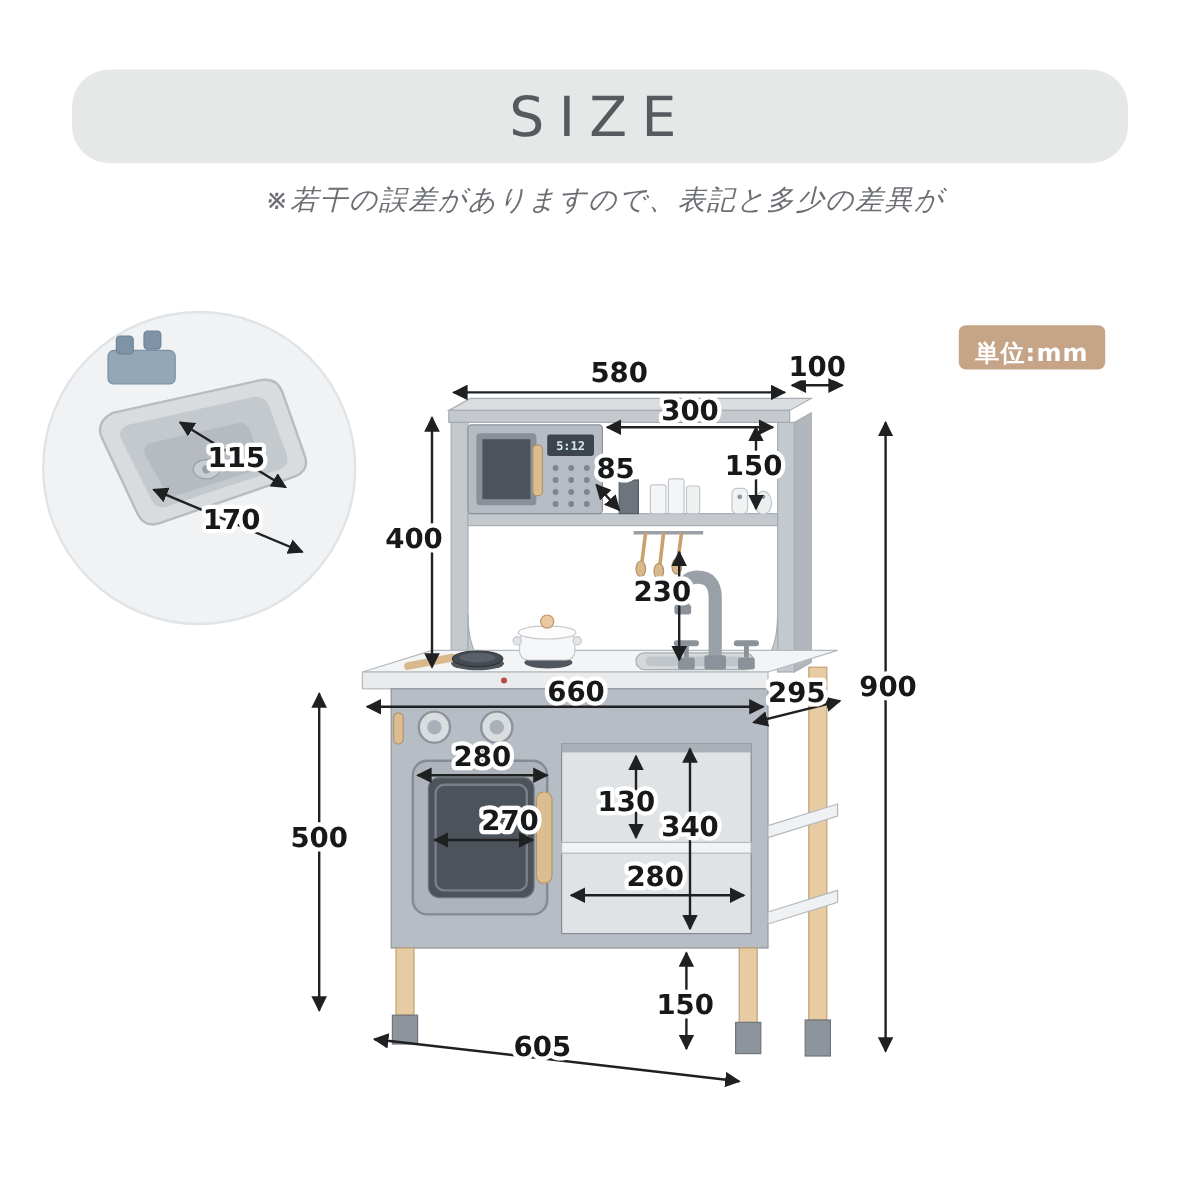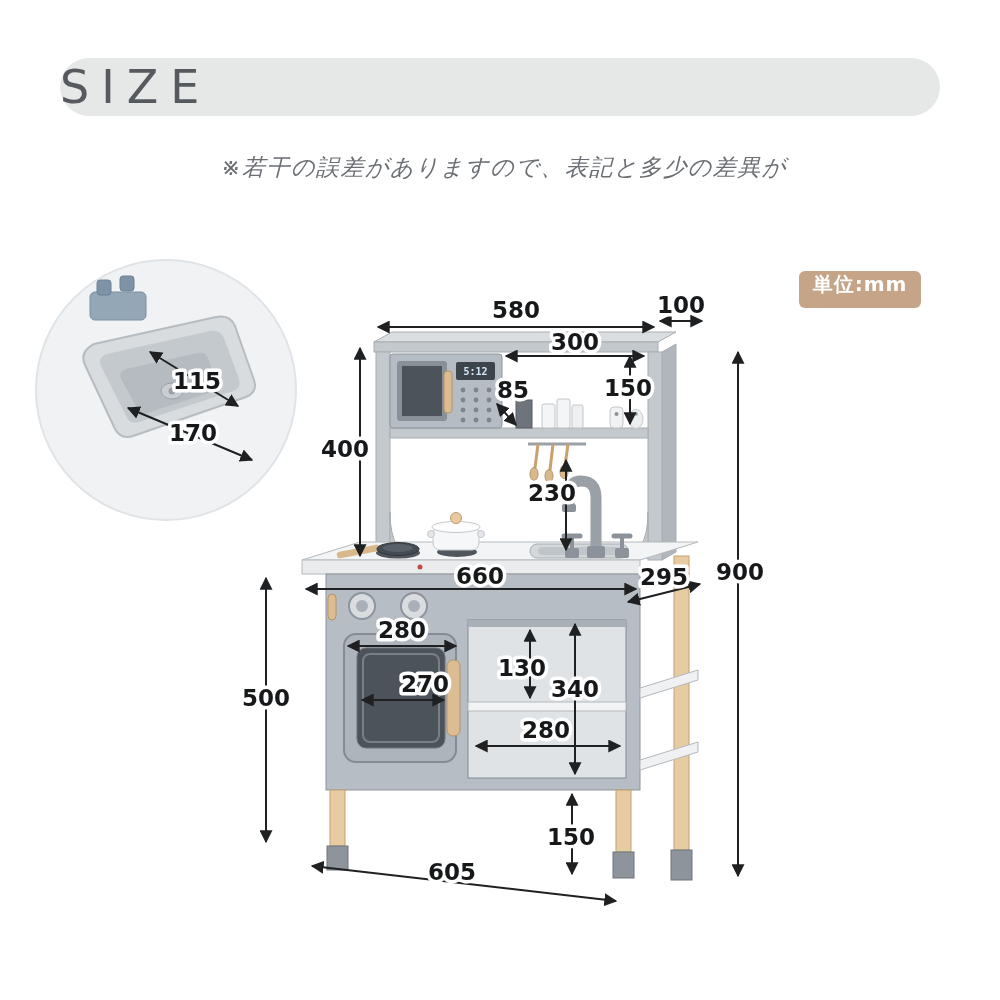--- a/index.html
+++ b/index.html
@@ -1,29 +1,29 @@
 <!DOCTYPE html>
 <html><head>
 <meta charset="utf-8">
 <style>
   * { margin:0; padding:0; box-sizing:border-box; }
   html,body { background:#fff; }
   body { width:1000px; height:1000px; font-family:"DejaVu Sans","Liberation Sans",sans-serif; }
   .page { position:relative; width:1000px; height:1000px; background:#ffffff; overflow:hidden; }
 
-  .banner { position:absolute; left:60px; top:58px; width:880px; height:58px;
-            background:#e6e7e7; border-radius:31px; display:flex; align-items:center; justify-content:flex-start; }
+  .banner { position:absolute; left:60px; top:58px; width:880px; height:78px;
+            background:#e6e7e7; border-radius:31px; display:flex; align-items:center; justify-content:center; }
   .banner-title { font-size:46px; font-weight:500; letter-spacing:12px; color:#565a5f; }
 
   .disclaimer { position:absolute; left:4px; top:146px; width:100%; text-align:center;
                 color:#6b6f74; font-size:23px; line-height:43px; letter-spacing:1.5px;font-style:italic; }
 
   .unit-badge { position:absolute; left:799px; top:271px; width:122px; height:37px;
                 background:#c5a488; color:#ffffff; font-size:20px; font-weight:700;
-                display:flex; align-items:flex-start; justify-content:center; border-radius:6px; letter-spacing:1px; }
+                display:flex; align-items:flex-end; justify-content:center; border-radius:6px; letter-spacing:1px; }
 
   svg { position:absolute; }
   .sf      { fill:#c4c9ce; stroke:#a7adb2; stroke-width:1; }
   .sf-top  { fill:#dadee1; stroke:#a7adb2; stroke-width:1; }
   .sf-side { fill:#b0b6bc; stroke:#a7adb2; stroke-width:1; }
   .dl  { stroke:#1f2022; stroke-width:2; fill:none; }
   .dim { font-family:"DejaVu Sans",sans-serif; font-size:23px; font-weight:700; fill:#17181a;
          text-anchor:middle; paint-order:stroke; stroke:#ffffff; stroke-width:7px; stroke-linejoin:round; }
   .mw  { font-family:"DejaVu Sans Mono","Liberation Mono",monospace; font-size:10px; font-weight:700;
          fill:#d3e8f6; text-anchor:middle; stroke:none; }

